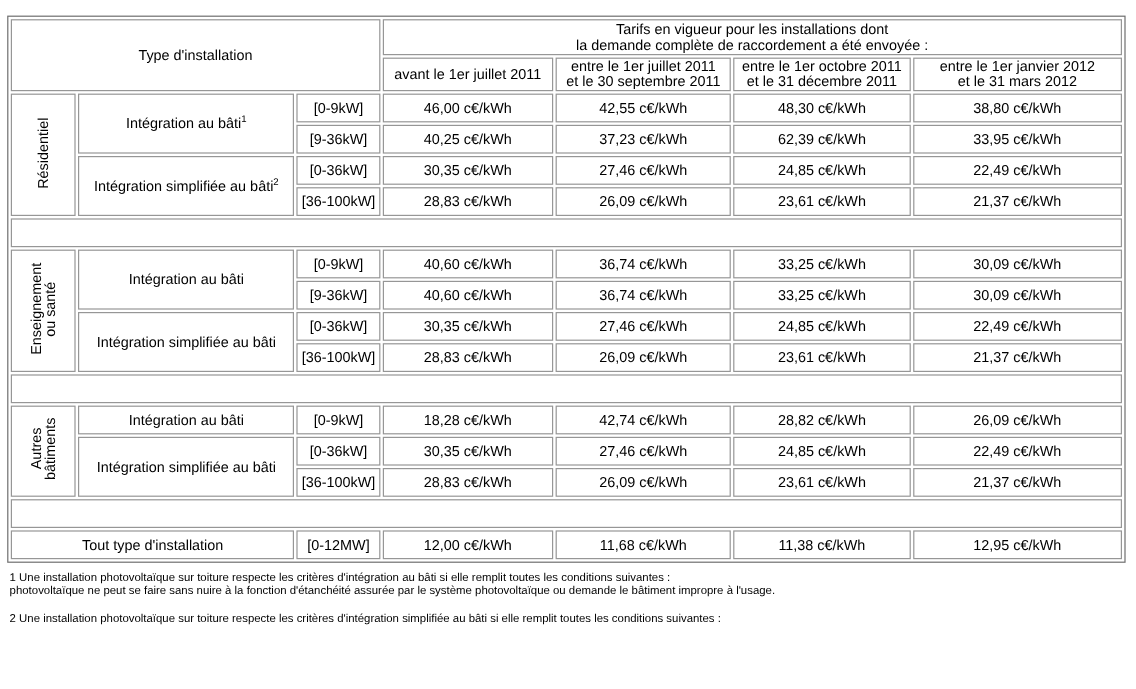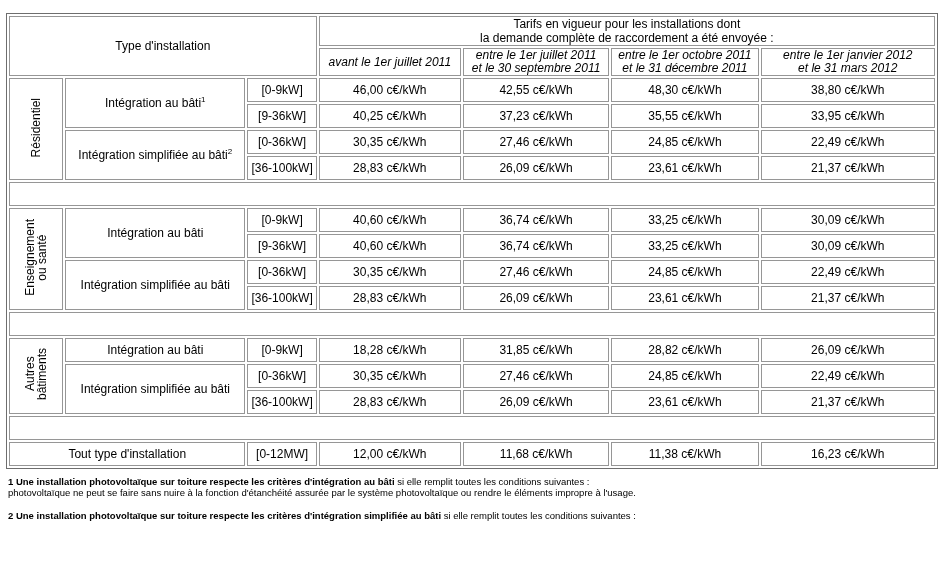--- a/index.html
+++ b/index.html
@@ -12,33 +12,33 @@
     border-collapse:separate; border-spacing:2px; table-layout:fixed;
     width:932px; margin:13px 0 0 6px;
     border:1px solid #6e6e6e; background:#ffffff;
   }
   table.tariff td {
     border:1px solid #969696; background:#ffffff;
     font-size:12px; text-align:center; vertical-align:middle;
     padding:0 2px; height:24px; box-sizing:border-box; overflow:hidden;
   }
   td.h1 { height:40px; white-space:pre-line; }
-  td.h2 { height:30px; white-space:pre-line; line-height:13px;font-style:italic; }
+  td.h2 { height:30px; white-space:pre-line; line-height:13px; }
   td.sep { border:none; background:#bfbfbf; height:9px; padding:0; }
   .vlabel {
     writing-mode:vertical-rl; transform:rotate(180deg);
     white-space:pre-line; display:inline-block;
     font-size:12px; line-height:12px;
   }
   td.icell sup { font-size:8px; line-height:0; }
   .footnotes { margin:7px 0 0 8px; }
   .fn { font-size:9.5px; line-height:11.4px; }
   .fn + .fn { margin-top:11px; }
   .fn-line { white-space:pre-wrap; }
-  .b { font-weight:bold; }
+  .b { font-weight:normal; }
 </style>
 </head>
 <body>
 
 <table class="tariff">
   <colgroup>
     <col style="width:54px">
       <col style="width:180px">
       <col style="width:69px">
     <col style="width:142px">
@@ -69,21 +69,21 @@
     <td>[0-9kW]</td>
     <td>46,00 c€/kWh</td>
     <td>42,55 c€/kWh</td>
     <td>48,30 c€/kWh</td>
     <td>38,80 c€/kWh</td>
   </tr>
   <tr>
     <td>[9-36kW]</td>
     <td>40,25 c€/kWh</td>
     <td>37,23 c€/kWh</td>
-    <td>35,55 c€/kWh</td>
+    <td>62,39 c€/kWh</td>
     <td>33,95 c€/kWh</td>
   </tr>
   <tr>
     <td rowspan="2" class="icell"><span>Intégration simplifiée au bâti</span><sup>2</sup></td>
     <td>[0-36kW]</td>
     <td>30,35 c€/kWh</td>
     <td>27,46 c€/kWh</td>
     <td>24,85 c€/kWh</td>
     <td>22,49 c€/kWh</td>
   </tr>
@@ -135,21 +135,21 @@
   <tr>
         <td class="sep" colspan="7"></td>
       </tr>
 
   <tr>
     <td rowspan="3"><span class="vlabel">Autres
 bâtiments</span></td>
     <td class="icell"><span>Intégration au bâti</span></td>
     <td>[0-9kW]</td>
     <td>18,28 c€/kWh</td>
-    <td>31,85 c€/kWh</td>
+    <td>42,74 c€/kWh</td>
     <td>28,82 c€/kWh</td>
     <td>26,09 c€/kWh</td>
   </tr>
   <tr>
     <td rowspan="2" class="icell"><span>Intégration simplifiée au bâti</span></td>
     <td>[0-36kW]</td>
     <td>30,35 c€/kWh</td>
     <td>27,46 c€/kWh</td>
     <td>24,85 c€/kWh</td>
     <td>22,49 c€/kWh</td>
@@ -165,27 +165,27 @@
   <tr>
         <td class="sep" colspan="7"></td>
       </tr>
 
   <tr>
     <td colspan="2">Tout type d'installation</td>
     <td>[0-12MW]</td>
     <td>12,00 c€/kWh</td>
     <td>11,68 c€/kWh</td>
     <td>11,38 c€/kWh</td>
-    <td>16,23 c€/kWh</td>
+    <td>12,95 c€/kWh</td>
   </tr>
 </tbody>
   </table>
 
 <div class="footnotes">
   <div class="fn">
     <div class="fn-line"><span class="b">1 Une installation photovoltaïque sur toiture respecte les critères d'intégration au bâti</span><span> si elle remplit toutes les conditions suivantes :</span></div>
-    <div class="fn-line">photovoltaïque ne peut se faire sans nuire à la fonction d'étanchéité assurée par le système photovoltaïque ou rendre le éléments impropre à l'usage.</div>
+    <div class="fn-line">photovoltaïque ne peut se faire sans nuire à la fonction d'étanchéité assurée par le système photovoltaïque ou demande le bâtiment impropre à l'usage.</div>
   </div>
   <div class="fn">
     <div class="fn-line"><span class="b">2 Une installation photovoltaïque sur toiture respecte les critères d'intégration simplifiée au bâti</span><span> si elle remplit toutes les conditions suivantes :</span></div>
 
   </div>
 </div>
 
 </body></html>

